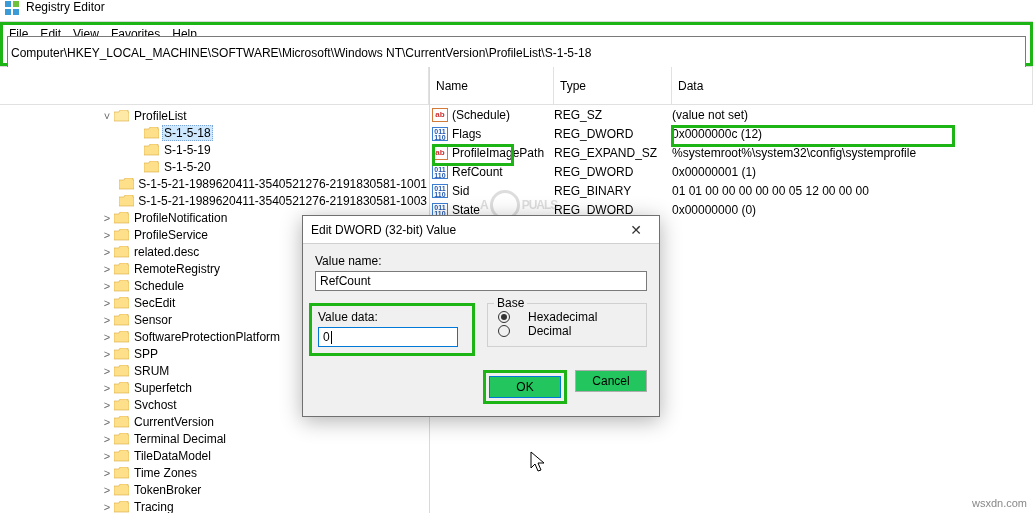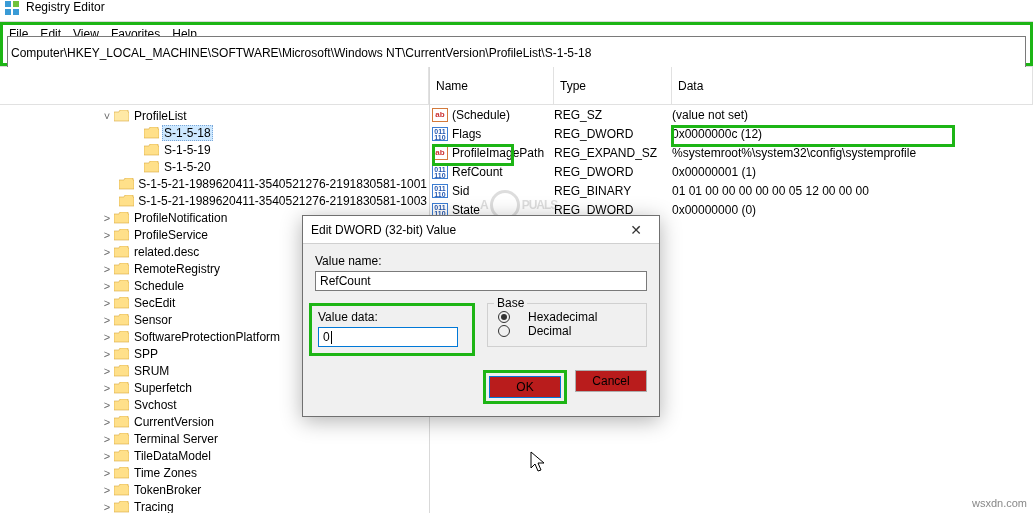--- a/index.html
+++ b/index.html
@@ -58,21 +58,21 @@
 .dialog label { color: #000; }
 .dialog .field { width: 100%; border: 1px solid #7a7a7a; height: 20px; padding: 0 4px; margin-top: 3px; background: #fff; display: flex; align-items: center; }
 .dialog .row2 { display: flex; margin-top: 12px; gap: 12px; }
 .dialog .col { flex: 1; }
 .dialog .groupbox { border: 1px solid #d0d0d0; padding: 6px 10px 8px 10px; position: relative; }
 .dialog .groupbox .gtitle { position: absolute; top: -8px; left: 6px; background: #f0f0f0; padding: 0 3px; }
 .dialog .radio { display: flex; align-items: center; gap: 18px; }
 .dialog .radio .r { width: 12px; height: 12px; border: 1px solid #333; border-radius: 50%; display: flex; align-items: center; justify-content: center; }
 .dialog .radio .r.sel::after { content: ""; width: 6px; height: 6px; background: #333; border-radius: 50%; }
 .dialog .btnrow { display: flex; justify-content: flex-end; gap: 8px; padding: 14px 12px 12px 0; }
-.dialog .btn { width: 72px; height: 22px; border: 1px solid #adadad; background: #b91c1c; display: flex; align-items: center; justify-content: center; }
+.dialog .btn { width: 72px; height: 22px; border: 1px solid #adadad; background: #22c55e; display: flex; align-items: center; justify-content: center; }
 .dialog .btn.def { border: 1px solid #0078d7; }
 .valdata-wrap { border: 3px solid #1db515; padding: 4px 6px 6px 6px; margin-left: -6px; width: 166px; }
 .okwrap { border: 3px solid #1db515; padding: 3px; }
 
 .watermark { position: absolute; left: 480px; top: 190px; font-size: 38px; color: rgba(120,120,120,0.25); font-weight: 600; letter-spacing: -1px; display: flex; align-items: center; gap: 2px; }
 .watermark .g { width: 30px; height: 30px; border: 3px solid rgba(120,120,120,0.25); border-radius: 50%; display: inline-block; }
 .credit { position: absolute; right: 6px; bottom: 4px; font-size: 11px; color: #888; }
 
 .cursor { position: absolute; left: 530px; top: 451px; pointer-events: none; }
 </style>
@@ -301,21 +301,21 @@
           <span class="treelabel">CurrentVersion</span>
         </div>
         <div class="treerow">
           <span class="sp" style="width:100px"></span>
           <span class="expander">&gt;</span>
           <span class="folder">
             <svg viewBox="0 0 15 12">
               <path d="M0 2 L5 2 L6 0 L14 0 L14 2 L15 2 L15 11 L0 11 Z" fill="#ffe08a" stroke="#d9a93e" stroke-width="0.6"></path>
             </svg>
           </span>
-          <span class="treelabel">Terminal Server</span>
+          <span class="treelabel">Terminal Decimal</span>
         </div>
         <div class="treerow">
           <span class="sp" style="width:100px"></span>
           <span class="expander">&gt;</span>
           <span class="folder">
             <svg viewBox="0 0 15 12">
               <path d="M0 2 L5 2 L6 0 L14 0 L14 2 L15 2 L15 11 L0 11 Z" fill="#ffe08a" stroke="#d9a93e" stroke-width="0.6"></path>
             </svg>
           </span>
           <span class="treelabel">TileDataModel</span>

